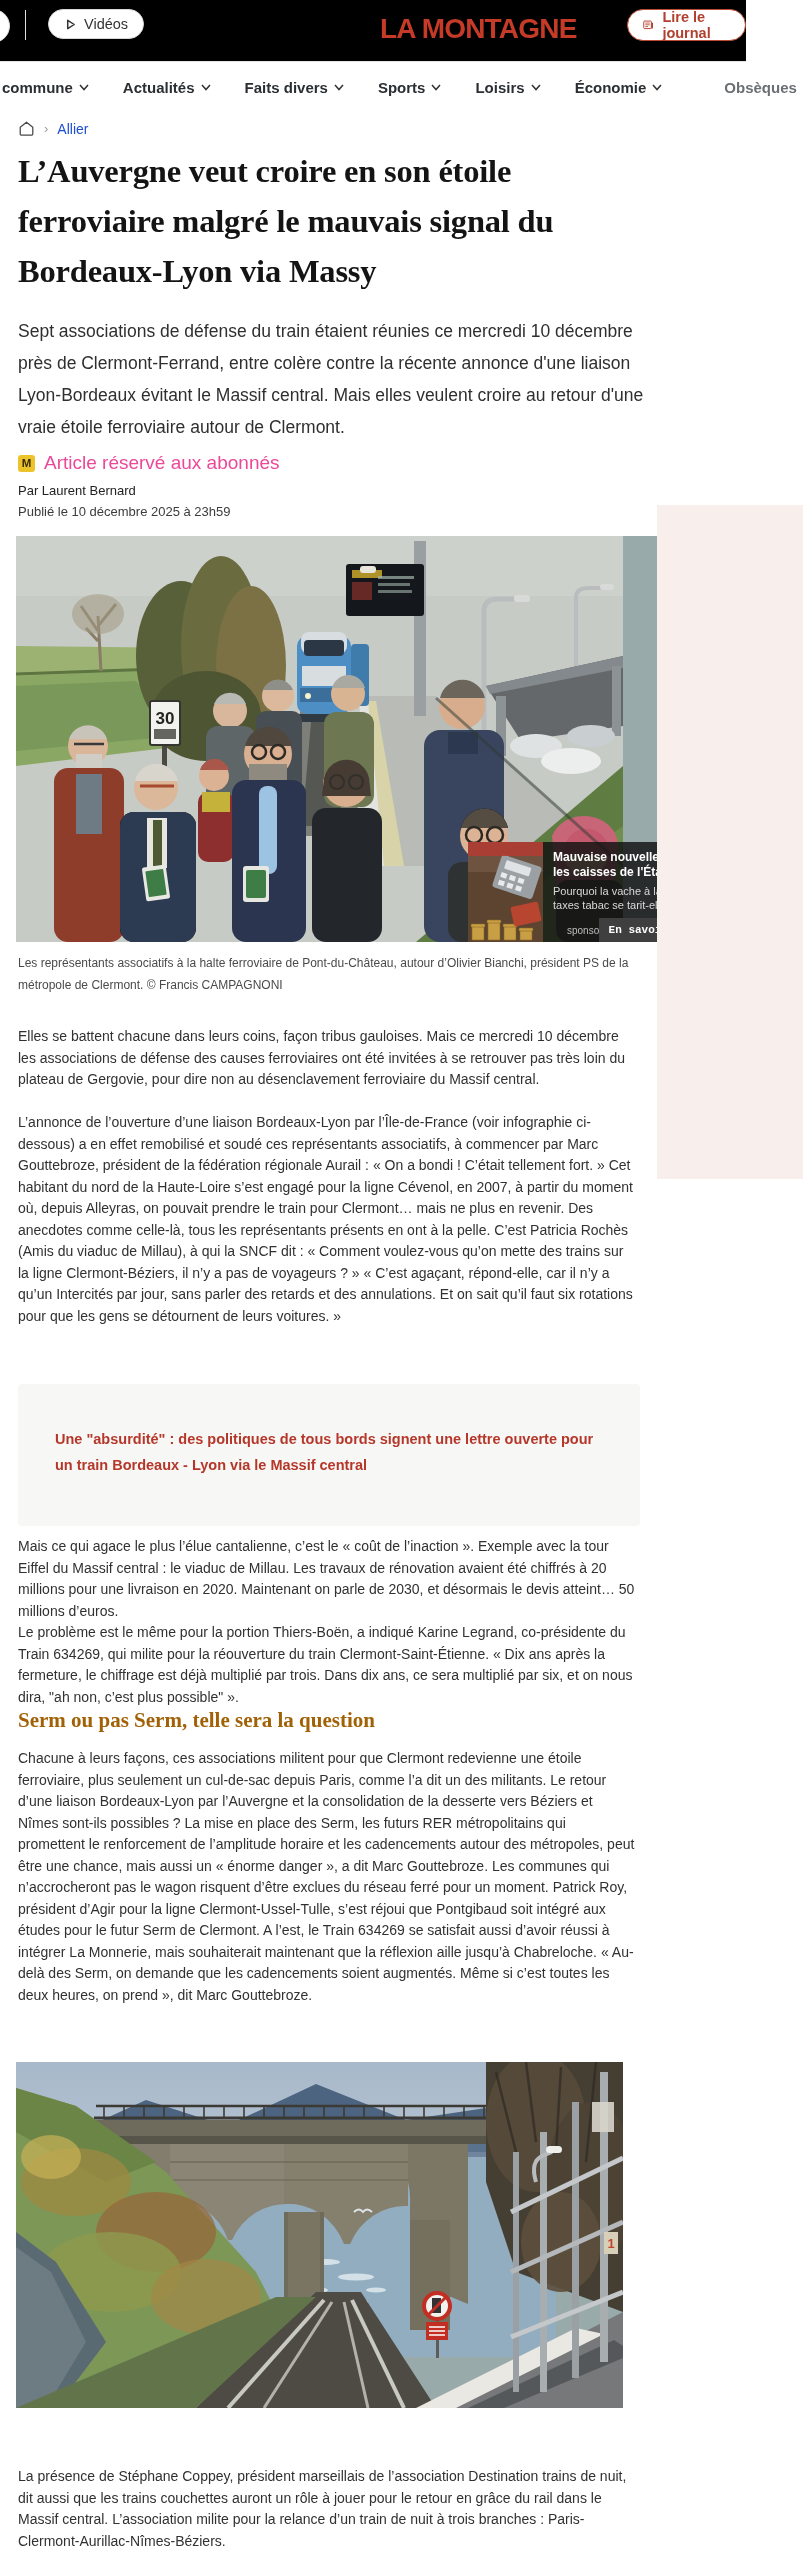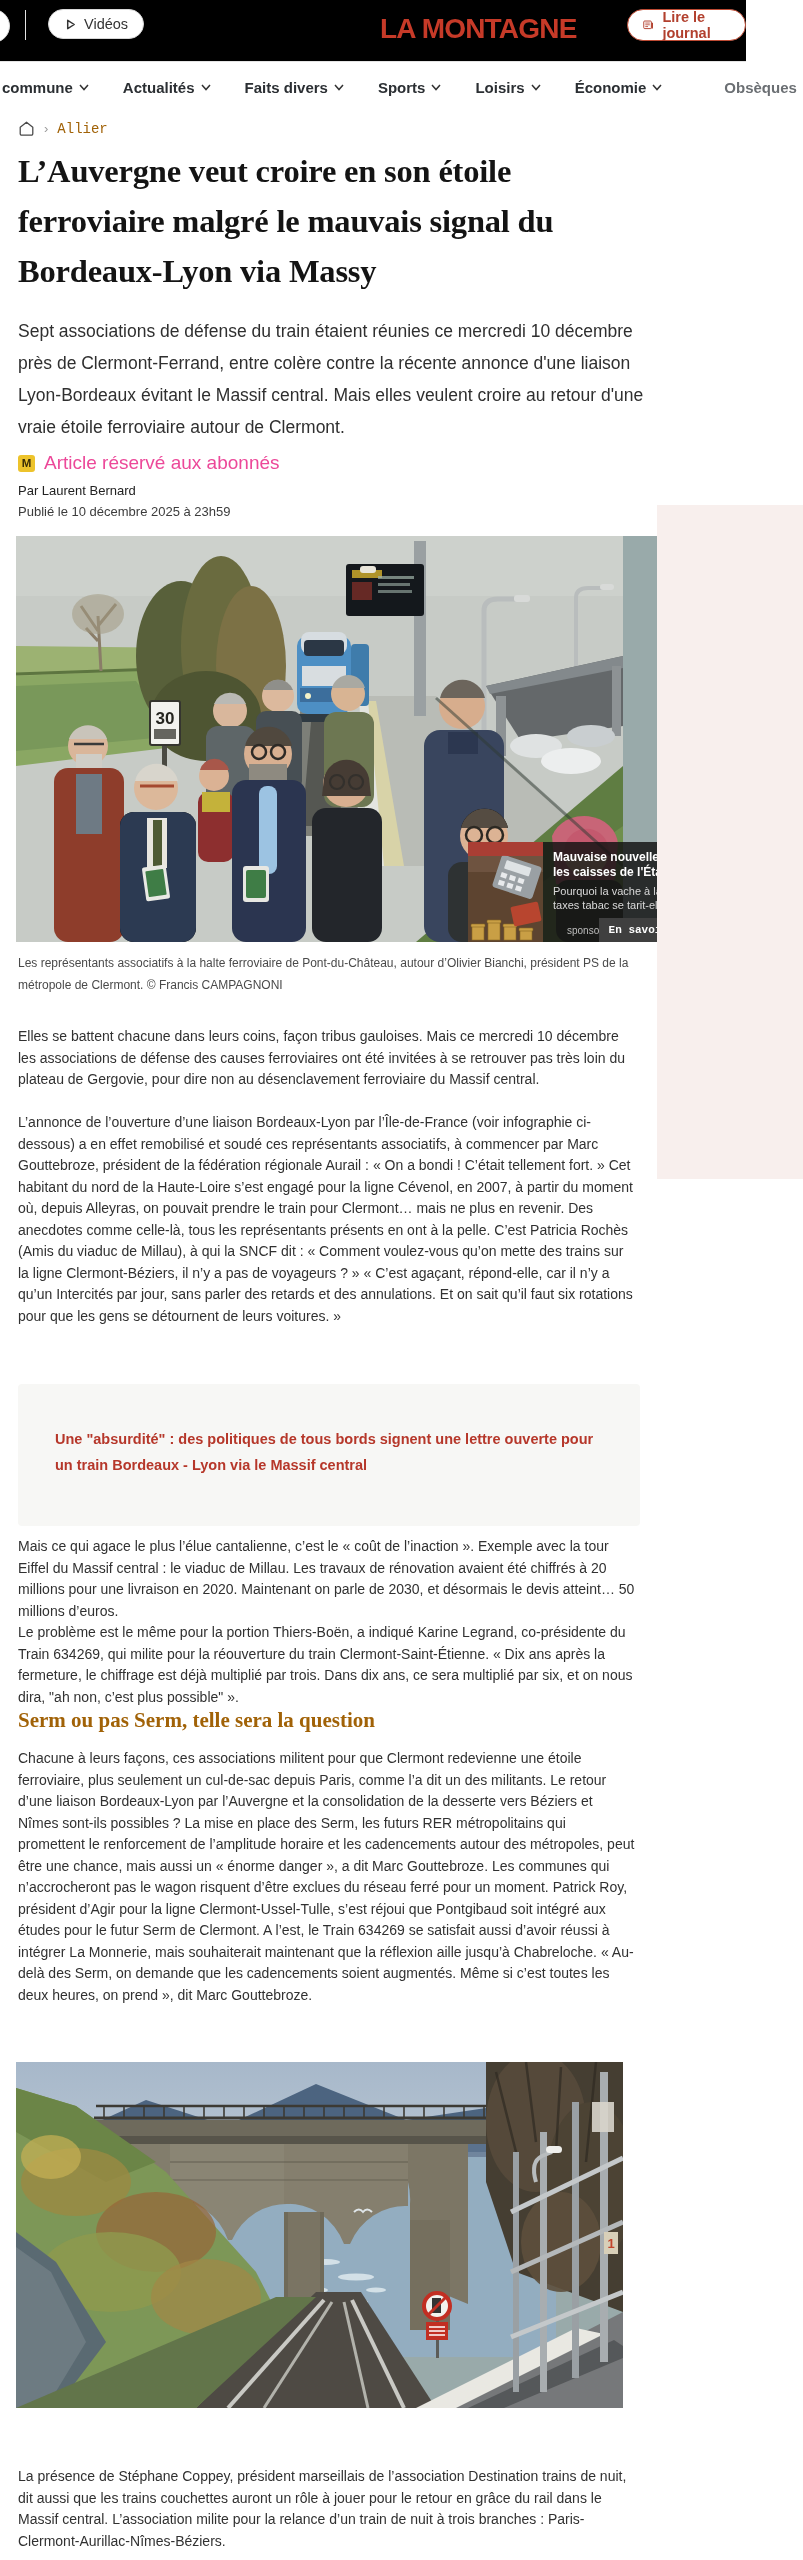--- a/index.html
+++ b/index.html
@@ -21,21 +21,21 @@
   .nav { left:0; top:63px; width:681px; height:48px; display:flex; align-items:center; gap:34px; font-size:15px; font-weight:600; color:#2b2f33; }
   .nav-item { display:flex; align-items:center; gap:6px; white-space:nowrap; cursor:pointer; }
   .nav-item:first-child { margin-left:2px; }
   .nav-sep { width:1px; height:20px; background:#dcdcdc; margin-left:-6px; }
   .nav-obseques { color:#6b6f73; font-weight:600; }
   .chev { width:10px; height:7px; }
 
   
   .breadcrumb { left:18px; top:120px; display:flex; align-items:center; gap:9px; font-size:14px; }
   .crumb-sep { color:#9a9a9a; font-size:13px; }
-  .crumb-link { color:#a16207;font-family:Liberation Mono, monospace; }
+  .crumb-link { color:#1d4ed8; }
 
   
   .h1 { left:18px; top:146px; width:610px; font-family:"Liberation Serif", serif; font-weight:700; font-size:32.5px; line-height:50px; color:#141414; letter-spacing:-0.2px; }
   .standfirst { left:18px; top:315px; width:636px; font-size:17.5px; line-height:32px; color:#2f2f2f; }
   .premium { left:18px; top:452px; display:flex; align-items:center; gap:9px; }
   .m-badge { width:17px; height:17px; background:#edc32b; border-radius:3px; display:flex; align-items:center; justify-content:center; font-size:11.5px; font-weight:700; color:#3a2d06; }
   .premium-label { font-size:19px; color:#ec4899; }
   .byline { left:18px; top:483px; font-size:13px; color:#222; font-weight:500;text-align:center; }
   .pubdate { left:18px; top:504px; font-size:13px; color:#3c3c3c; }
 

